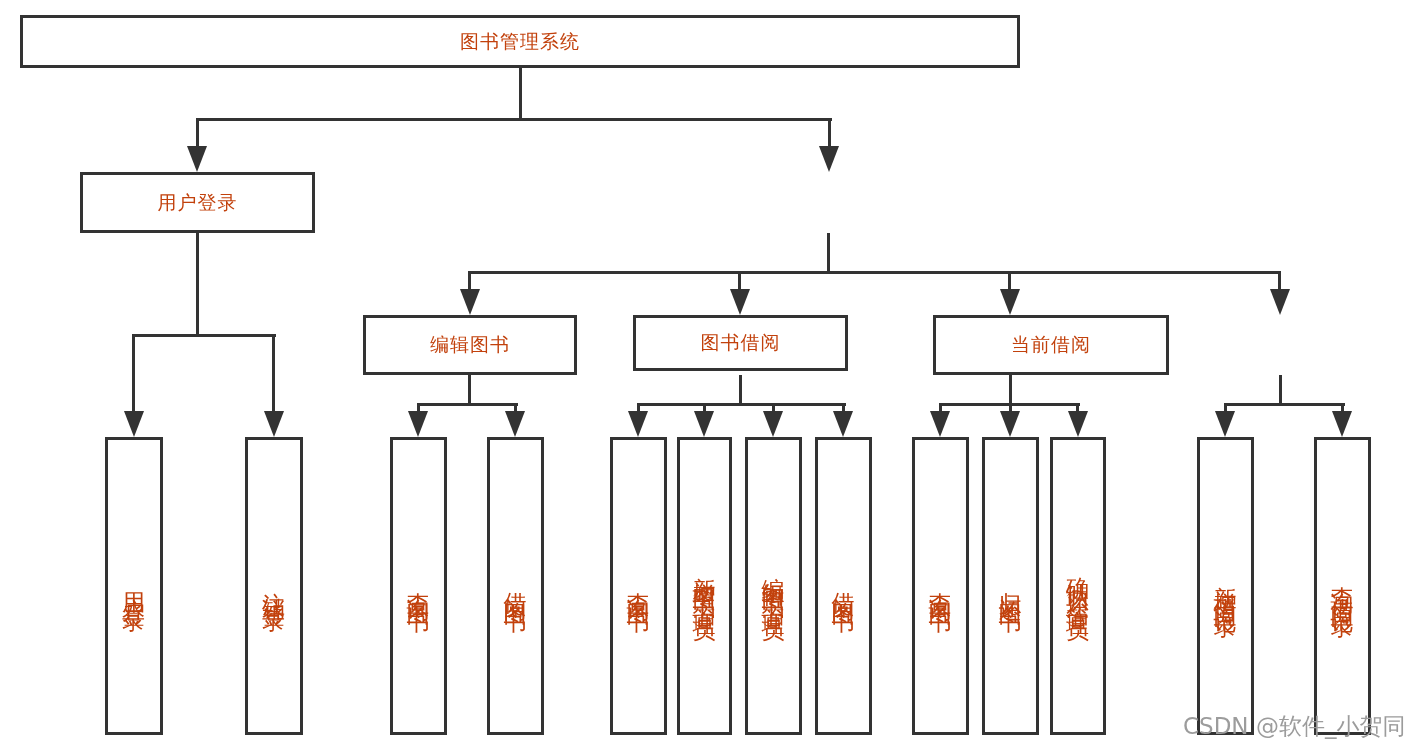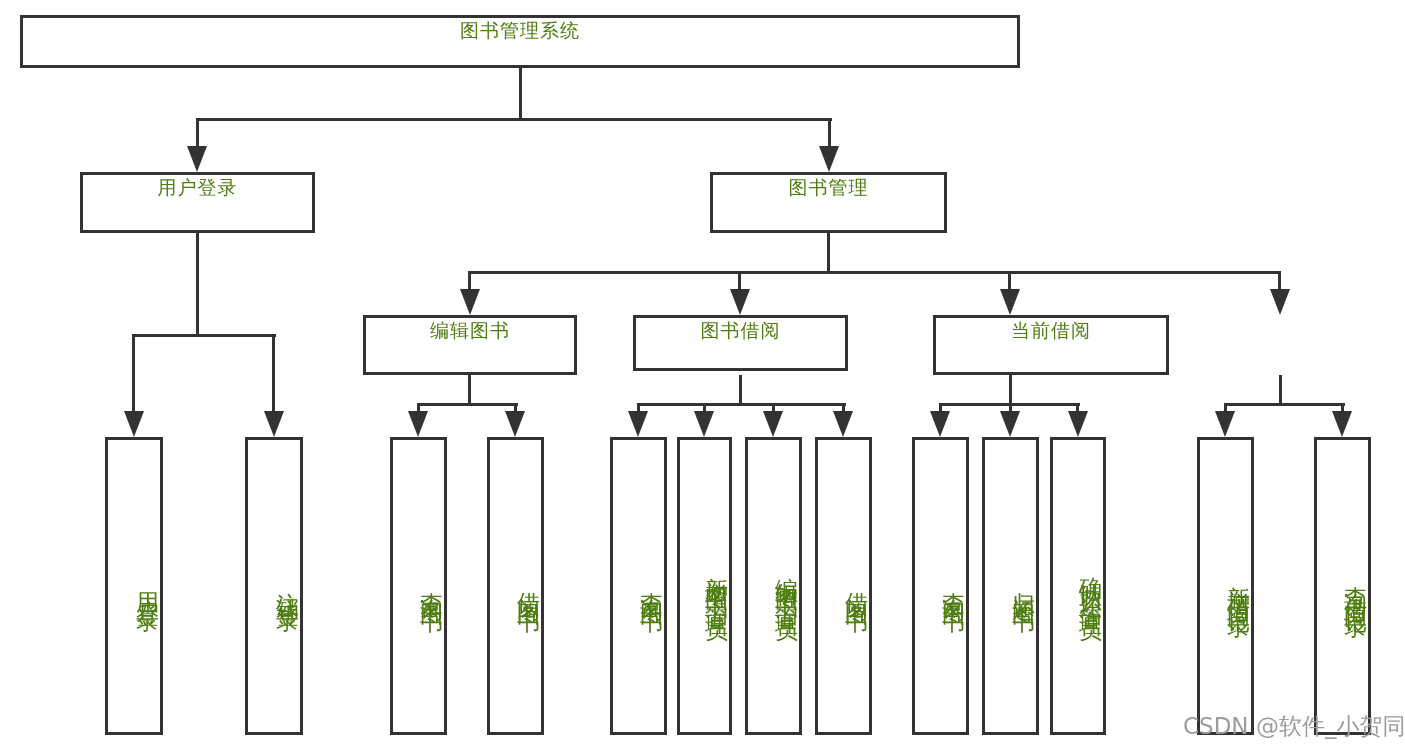--- a/index.html
+++ b/index.html
@@ -9,23 +9,23 @@
     background:#ffffff;
     font-family:"DejaVu Sans","Liberation Sans",sans-serif;
     overflow:hidden;
   }
   .box{
     position:absolute;
     box-sizing:border-box;
     border:3px solid #333333;
     background:#ffffff;
     display:flex;
-    align-items:flex-start;
+    align-items:center;
     justify-content:center;
-    color:#4d7c0f;
+    color:#c2410c;
   }
   .hbox{font-size:19px;letter-spacing:1px;}
   .vbox{
     writing-mode:vertical-rl;
     -webkit-writing-mode:vertical-rl;
     text-orientation:mixed;
     font-size:23px;
     letter-spacing:6px;
     line-height:1.05;
   }
@@ -51,23 +51,20 @@
 <body>
 
 <div id="canvas">
 
   <div class="box hbox" style="left:20px;top:15px;width:1000px;height:53px">
     <span>图书管理系统</span>
   </div>
 
   <div class="box hbox" style="left:80px;top:172px;width:235px;height:61px">
     <span>用户登录</span>
-  </div>
-  <div class="box hbox" style="left:710px;top:172px;width:237px;height:61px">
-    <span>图书管理</span>
   </div>
 
   <div class="box hbox" style="left:363px;top:315px;width:214px;height:60px">
     <span>编辑图书</span>
   </div>
   <div class="box hbox" style="left:633px;top:315px;width:215px;height:56px">
     <span>图书借阅</span>
   </div>
   <div class="box hbox" style="left:933px;top:315px;width:236px;height:60px">
     <span>当前借阅</span>

